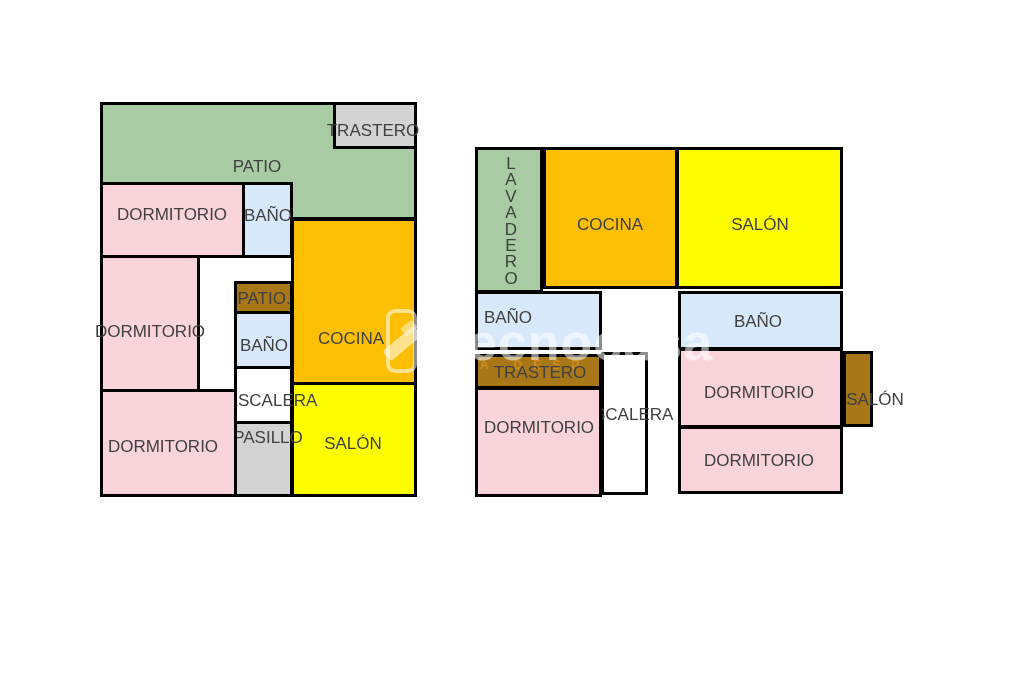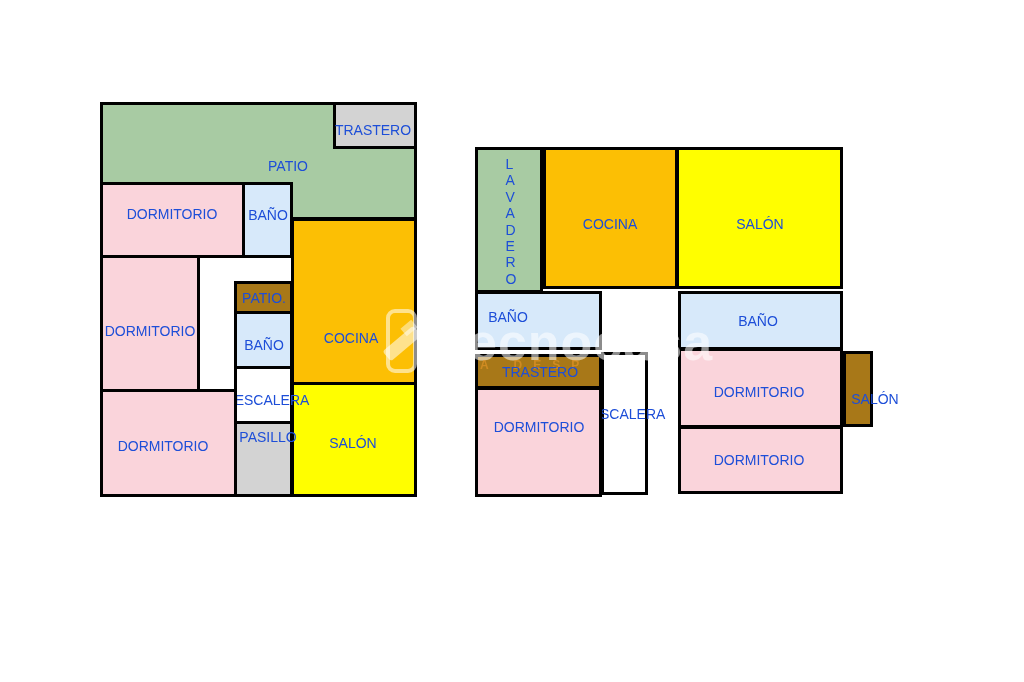--- a/index.html
+++ b/index.html
@@ -12,24 +12,25 @@
   }
   .plan{position:absolute;left:0;top:0;width:100%;height:100%;}
   .room{
     position:absolute;
     box-sizing:border-box;
     border:3px solid #000000;
   }
   .room-label{
     position:absolute;
     transform:translate(-50%,-50%);
-    font-size:14px;
+    font-size:17px;
     line-height:17px;
-    color:#1d4ed8;
+    color:#404040;
     white-space:pre-line;
+    text-align:center;
     pointer-events:none;
   }
   .room-label.vertical{
     line-height:16.4px;
     letter-spacing:0;
   }
   
   #watermark{position:absolute;left:0;top:0;width:100%;height:100%;z-index:6;pointer-events:none;}
   .wm-icon{
     position:absolute;left:386px;top:309px;width:31px;height:64px;
@@ -61,21 +62,21 @@
     color:rgba(235,152,40,0.6);
   }
 </style>
 </head>
 <body>
 
 <div id="canvas">
   <div id="plans" class="plan">
       <div class="plan">
         <div class="room" style="left: 100px; top: 102px; width: 317px; height: 118px; background: rgb(168, 203, 163); z-index: 1;"></div>
-        <div class="room-label" style="left: 257px; top: 166px; z-index: 8; margin-left: 31px;">PATIO</div>
+        <div class="room-label" style="left: 257px; top: 166px; z-index: 8;">PATIO</div>
         <div class="room" style="left: 333px; top: 102px; width: 84px; height: 47px; background: rgb(211, 211, 211); z-index: 2;"></div>
         <div class="room-label" style="left: 373px; top: 130px; z-index: 8;">TRASTERO</div>
         <div class="room" style="left: 100px; top: 182px; width: 145px; height: 76px; background: rgb(250, 212, 219); z-index: 2;"></div>
         <div class="room-label" style="left: 172px; top: 214px; z-index: 8;">DORMITORIO</div>
         <div class="room" style="left: 242px; top: 182px; width: 51px; height: 76px; background: rgb(215, 233, 250); z-index: 2;"></div>
         <div class="room-label" style="left: 268px; top: 215px; z-index: 8;">BAÑO</div>
         <div class="room" style="left: 291px; top: 218px; width: 126px; height: 167px; background: rgb(252, 191, 4); z-index: 2;"></div>
         <div class="room-label" style="left: 351px; top: 338px; z-index: 8;">COCINA</div>
         <div class="room" style="left: 234px; top: 281px; width: 59px; height: 33px; background: rgb(168, 120, 24); z-index: 3;"></div>
         <div class="room-label" style="left: 264px; top: 298px; z-index: 8;">PATIO.</div>

